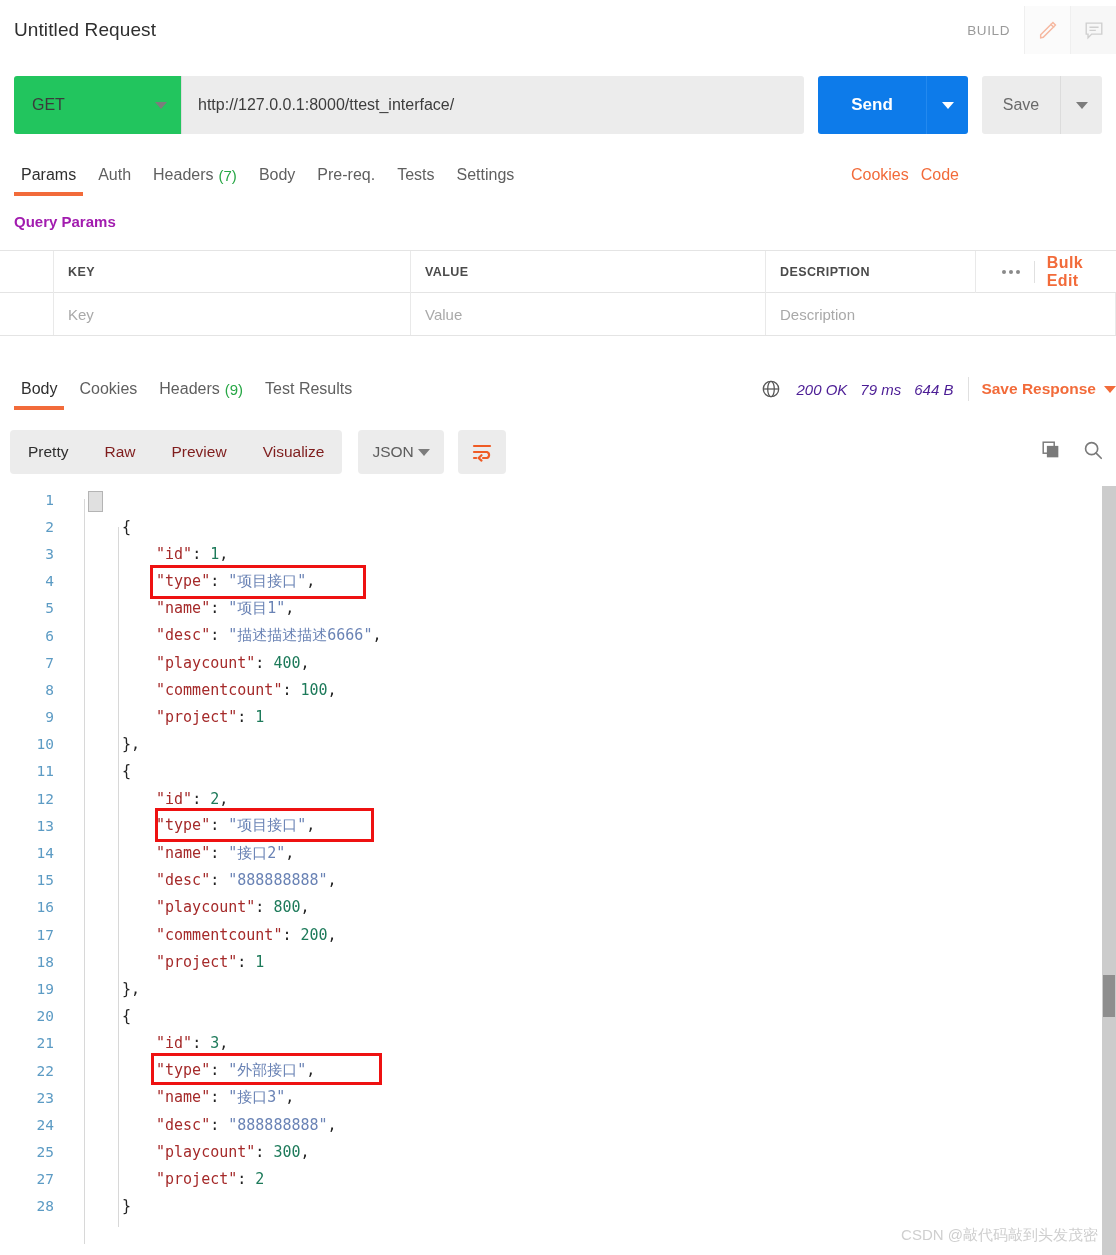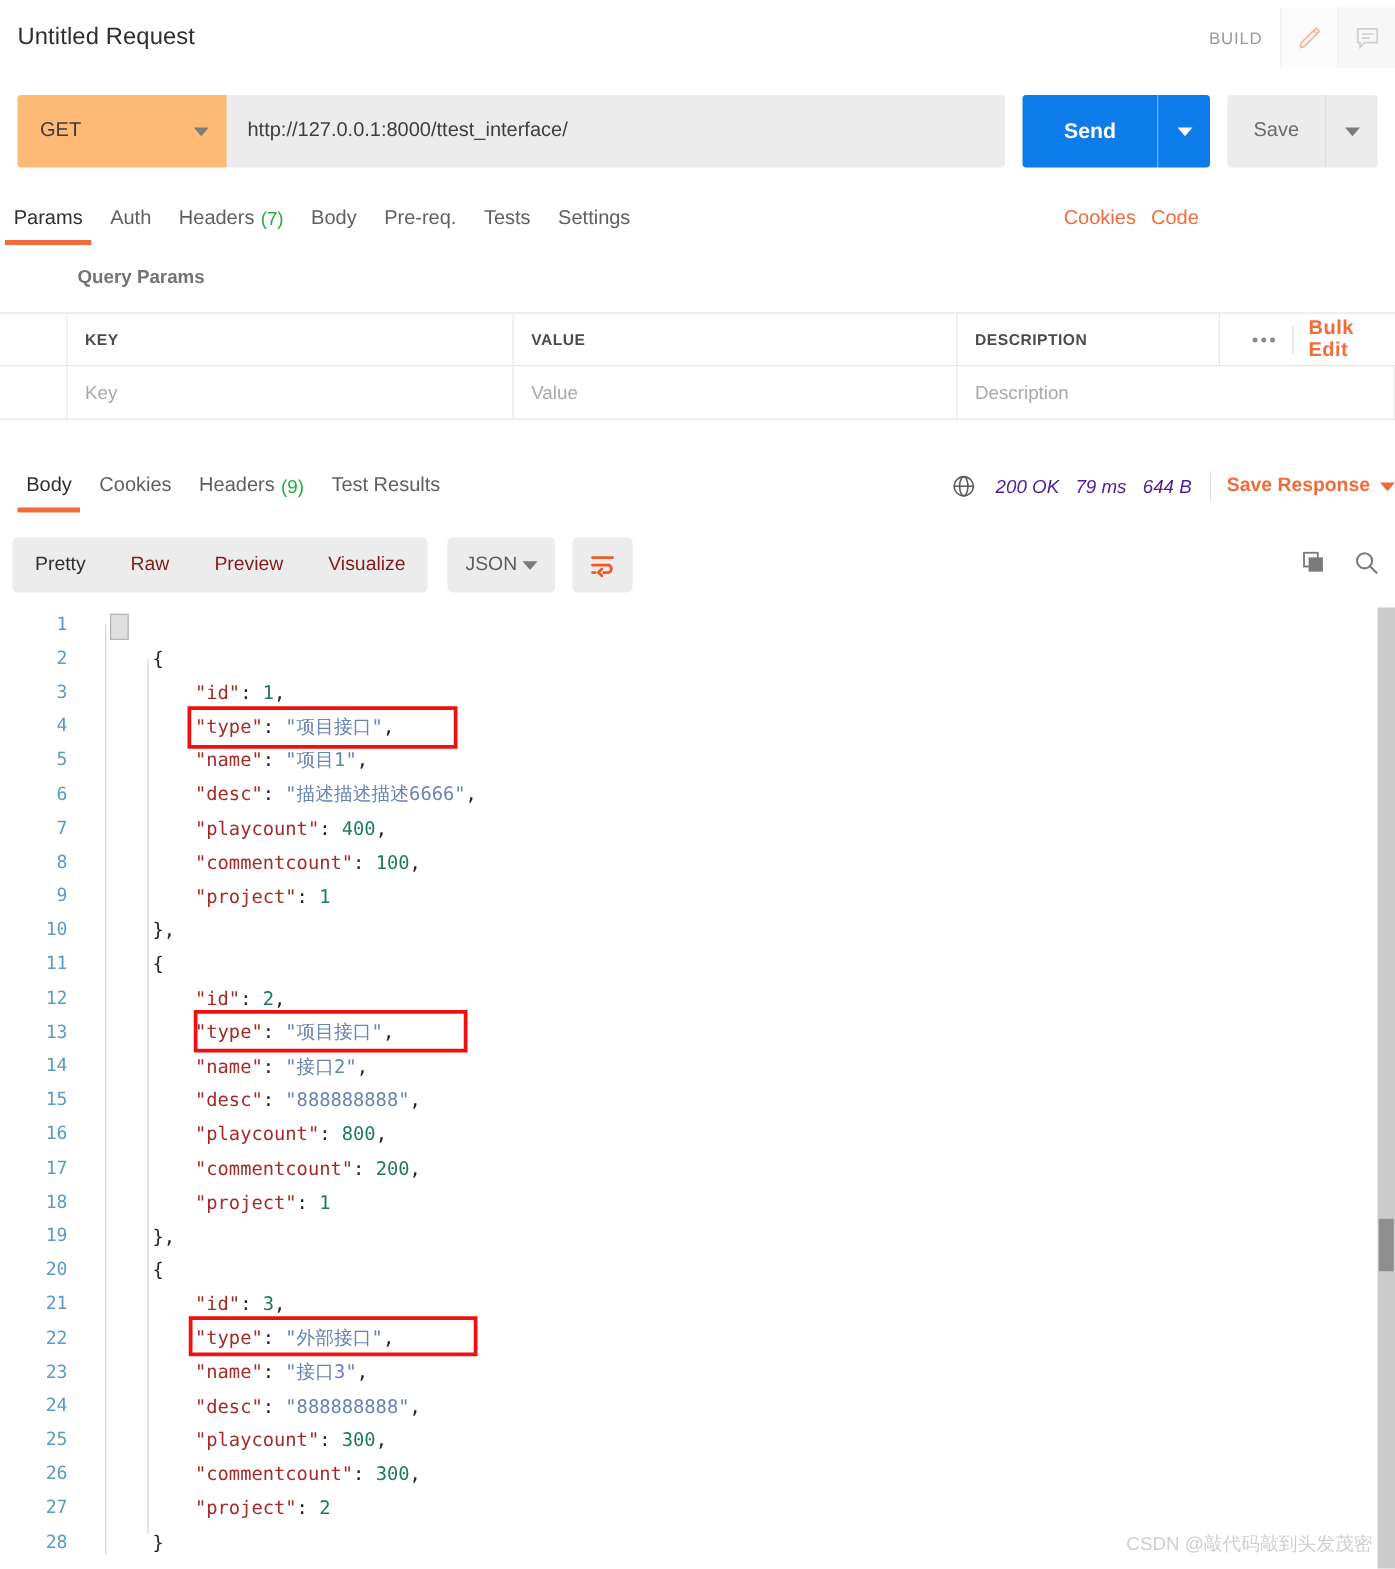--- a/index.html
+++ b/index.html
@@ -31,21 +31,21 @@
     background:#f7f7f7; border-left:1px solid #efefef;
   }
   .icon-btn.first { background:#fbfbfb; }
 
   
   .urlbar {
     position:absolute; left:14px; top:76px; width:1088px; height:58px;
     display:flex; align-items:stretch;
   }
   .method {
-    width:168px; background:#fdba74; border-radius:3px 0 0 3px;
+    width:168px; background:#22c55e; border-radius:3px 0 0 3px;
     display:flex; align-items:center; justify-content:space-between;
     padding: 0 14px 0 18px; border-right:1px solid #dcdcdc;
   }
   .method-label { font-size:16px; color:#3b3b3b; }
   .caret { width:0;height:0;border-left:6px solid transparent;border-right:6px solid transparent;border-top:7px solid #7c7c7c; }
   .caret.white { border-top-color:#ffffff; }
   .url-field {
     flex:1; background:#ececec; border-radius:0 3px 3px 0;
     display:flex; align-items:center; padding-left:16px;
     font-size:16px; color:#3d3d3d;
@@ -65,38 +65,38 @@
     display:flex;align-items:center;justify-content:center;border-radius:3px 0 0 3px;
   }
   .save-caret {
     width:42px; background:#ececec; border-left:1px solid #dcdcdc;
     display:flex;align-items:center;justify-content:center;border-radius:0 3px 3px 0;
   }
 
   
   .req-tabs {
     position:absolute; left:0; top:158px; width:971px; height:40px;
-    display:flex; align-items:flex-start; 
+    display:flex; align-items:flex-start; padding-left:10px;
   }
   .tab {
     font-size:16px; color:#5f5f5f; padding: 0 11px; position:relative;
     height:34px; display:flex; align-items:center;
   }
   .tab.active { color:#2f2f2f; }
   .tab.active:after {
     content:""; position:absolute; left:4px; right:4px; bottom:-4px; height:4px;
     background:#f26b3a;
   }
   .badge-green { color:#27a745; margin-left:5px; font-size:15px; }
   .req-tabs-right { margin-left:auto; display:flex; align-items:center; padding-right:0px; height:34px;}
   .link-orange { color:#f26b3a; font-size:16px; margin-right:12px; }
 
   
   .qp-title {
-    position:absolute; left:14px; top:213px; font-size:15px; color:#737373; font-weight:bold;margin-left:48px;
+    position:absolute; left:14px; top:213px; font-size:15px; color:#a21caf; font-weight:bold;
   }
   .params-table {
     position:absolute; left:0; top:250px; width:1116px;
     border-top:1px solid #e4e4e4; border-bottom:1px solid #e4e4e4;
   }
   .ptrow { display:flex; height:42px; align-items:flex-start; }
   .ptrow.hdr { border-bottom:1px solid #e4e4e4; }
   .pcell { height:42px; display:flex; align-items:center; padding-left:14px; border-right:1px solid #e9e9e9; }
   .pcell.chk { width:54px; padding-left:0; }
   .pcell.k { width:357px; }
@@ -436,24 +436,20 @@
         </div>
         <div class="cl">
           <span class="ln">24</span>
           <span class="ctext" style="padding-left: 90px;"><span class="k">"desc"</span><span class="p">: </span><span class="s">"888888888"</span><span class="p">,</span></span>
         </div>
         <div class="cl">
           <span class="ln">25</span>
           <span class="ctext" style="padding-left: 90px;"><span class="k">"playcount"</span><span class="p">: </span><span class="n">300</span><span class="p">,</span></span>
         </div>
         <div class="cl">
-          <span class="ln">26</span>
-          <span class="ctext" style="padding-left: 90px;"><span class="k">"commentcount"</span><span class="p">: </span><span class="n">300</span><span class="p">,</span></span>
-        </div>
-        <div class="cl">
           <span class="ln">27</span>
           <span class="ctext" style="padding-left: 90px;"><span class="k">"project"</span><span class="p">: </span><span class="n">2</span></span>
         </div>
         <div class="cl">
           <span class="ln">28</span>
           <span class="ctext" style="padding-left: 56px;"><span class="p">}</span></span>
         </div>
       </div>
   </div>
   <div class="bracket-hl"></div>

